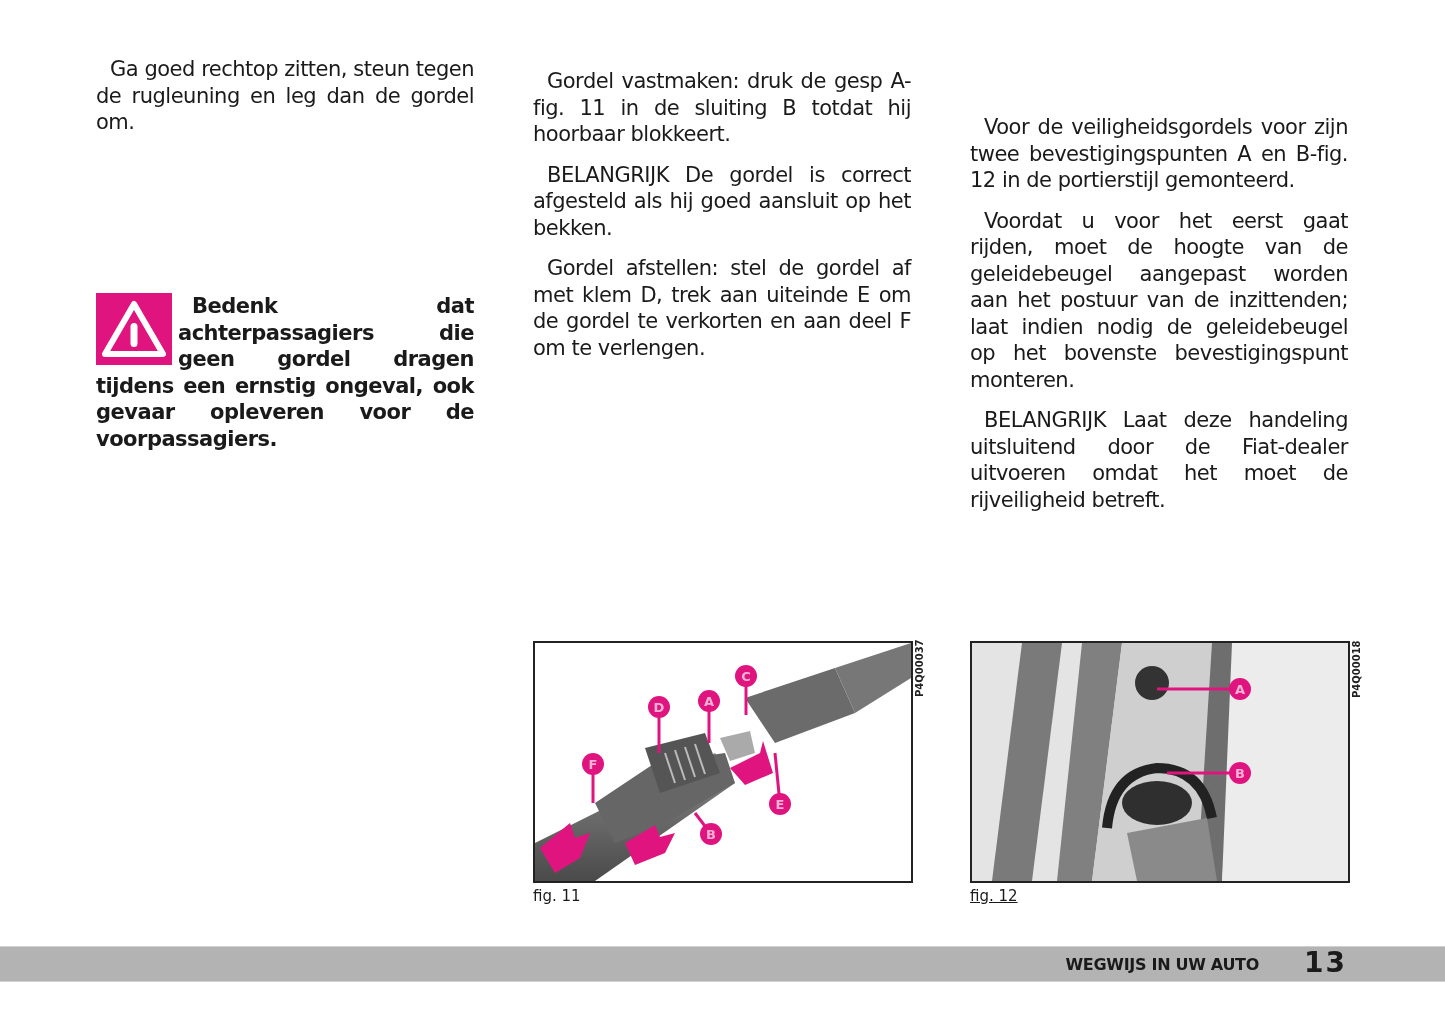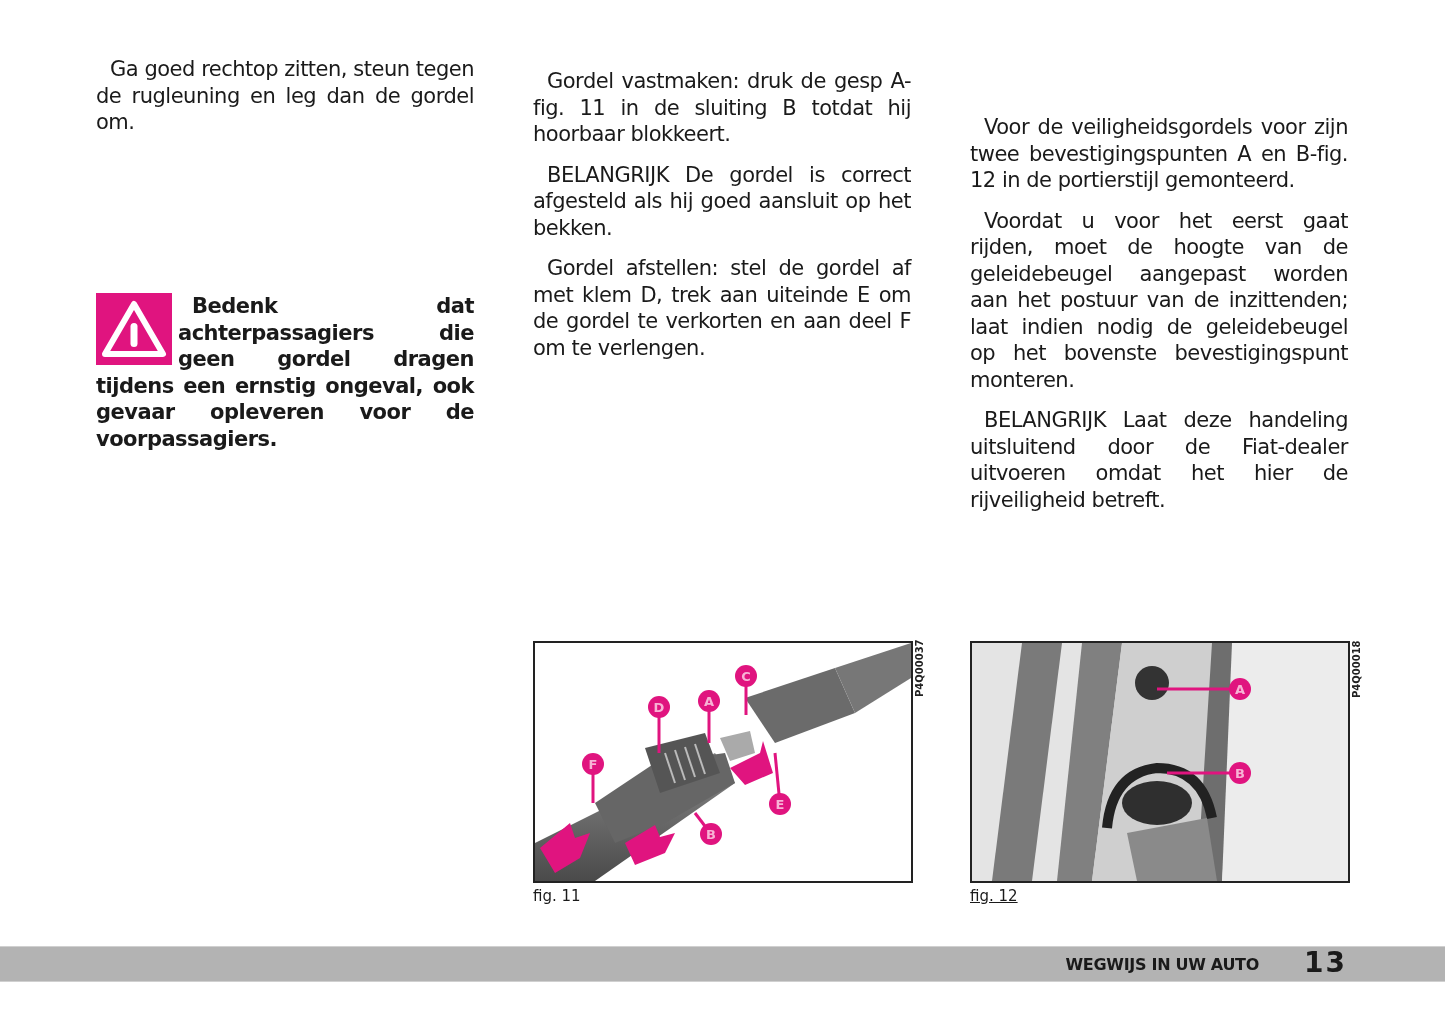--- a/index.html
+++ b/index.html
@@ -59,21 +59,21 @@
       <p class="indent" style="margin-top: 12px;"><b>Gordel vastmaken:</b><span> druk de gesp </span><b>A-fig. 11</b><span> in de sluiting </span><b>B</b><span> totdat hij hoorbaar blokkeert.</span></p>
       <p class="indent gap"><b>BELANGRIJK</b><span> De gordel is correct afgesteld als hij goed aansluit op het bekken.</span></p>
       <p class="indent gap"><b>Gordel afstellen:</b><span> stel de gordel af met klem </span><b>D</b><span>, trek aan uiteinde </span><b>E</b><span> om de gordel te verkorten en aan deel </span><b>F</b><span> om te verlengen.</span></p>
     </div>
 </div>
 
 <div class="col col-right">
   <div id="right-paras" style="margin-top:58px">
       <p class="indent"><span>Voor de veiligheidsgordels voor zijn twee bevestigingspunten </span><b>A</b><span> en </span><b>B-fig. 12</b><span> in de portierstijl gemonteerd.</span></p>
       <p class="indent gap"><span>Voordat u voor het eerst gaat rijden, moet de hoogte van de geleidebeugel aangepast worden aan het postuur van de inzittenden; laat indien nodig de geleidebeugel op het bovenste bevestigingspunt monteren.</span></p>
-      <p class="indent gap"><b>BELANGRIJK</b><span> Laat deze handeling uitsluitend door de </span><b>Fiat-dealer</b><span> uitvoeren omdat het hier de rijveiligheid betreft.</span></p>
+      <p class="indent gap"><b>BELANGRIJK</b><span> Laat deze handeling uitsluitend door de </span><b>Fiat-dealer</b><span> uitvoeren omdat het moet de rijveiligheid betreft.</span></p>
     </div>
 </div>
 
 <div class="figure fig11">
   <svg width="376" height="238" viewBox="0 0 376 238">
     <defs>
       <linearGradient id="beltG" x1="0" y1="0" x2="0" y2="1">
         <stop offset="0" stop-color="#8a8a8a"></stop>
           <stop offset="1" stop-color="#4a4a4a"></stop>
       </linearGradient>

